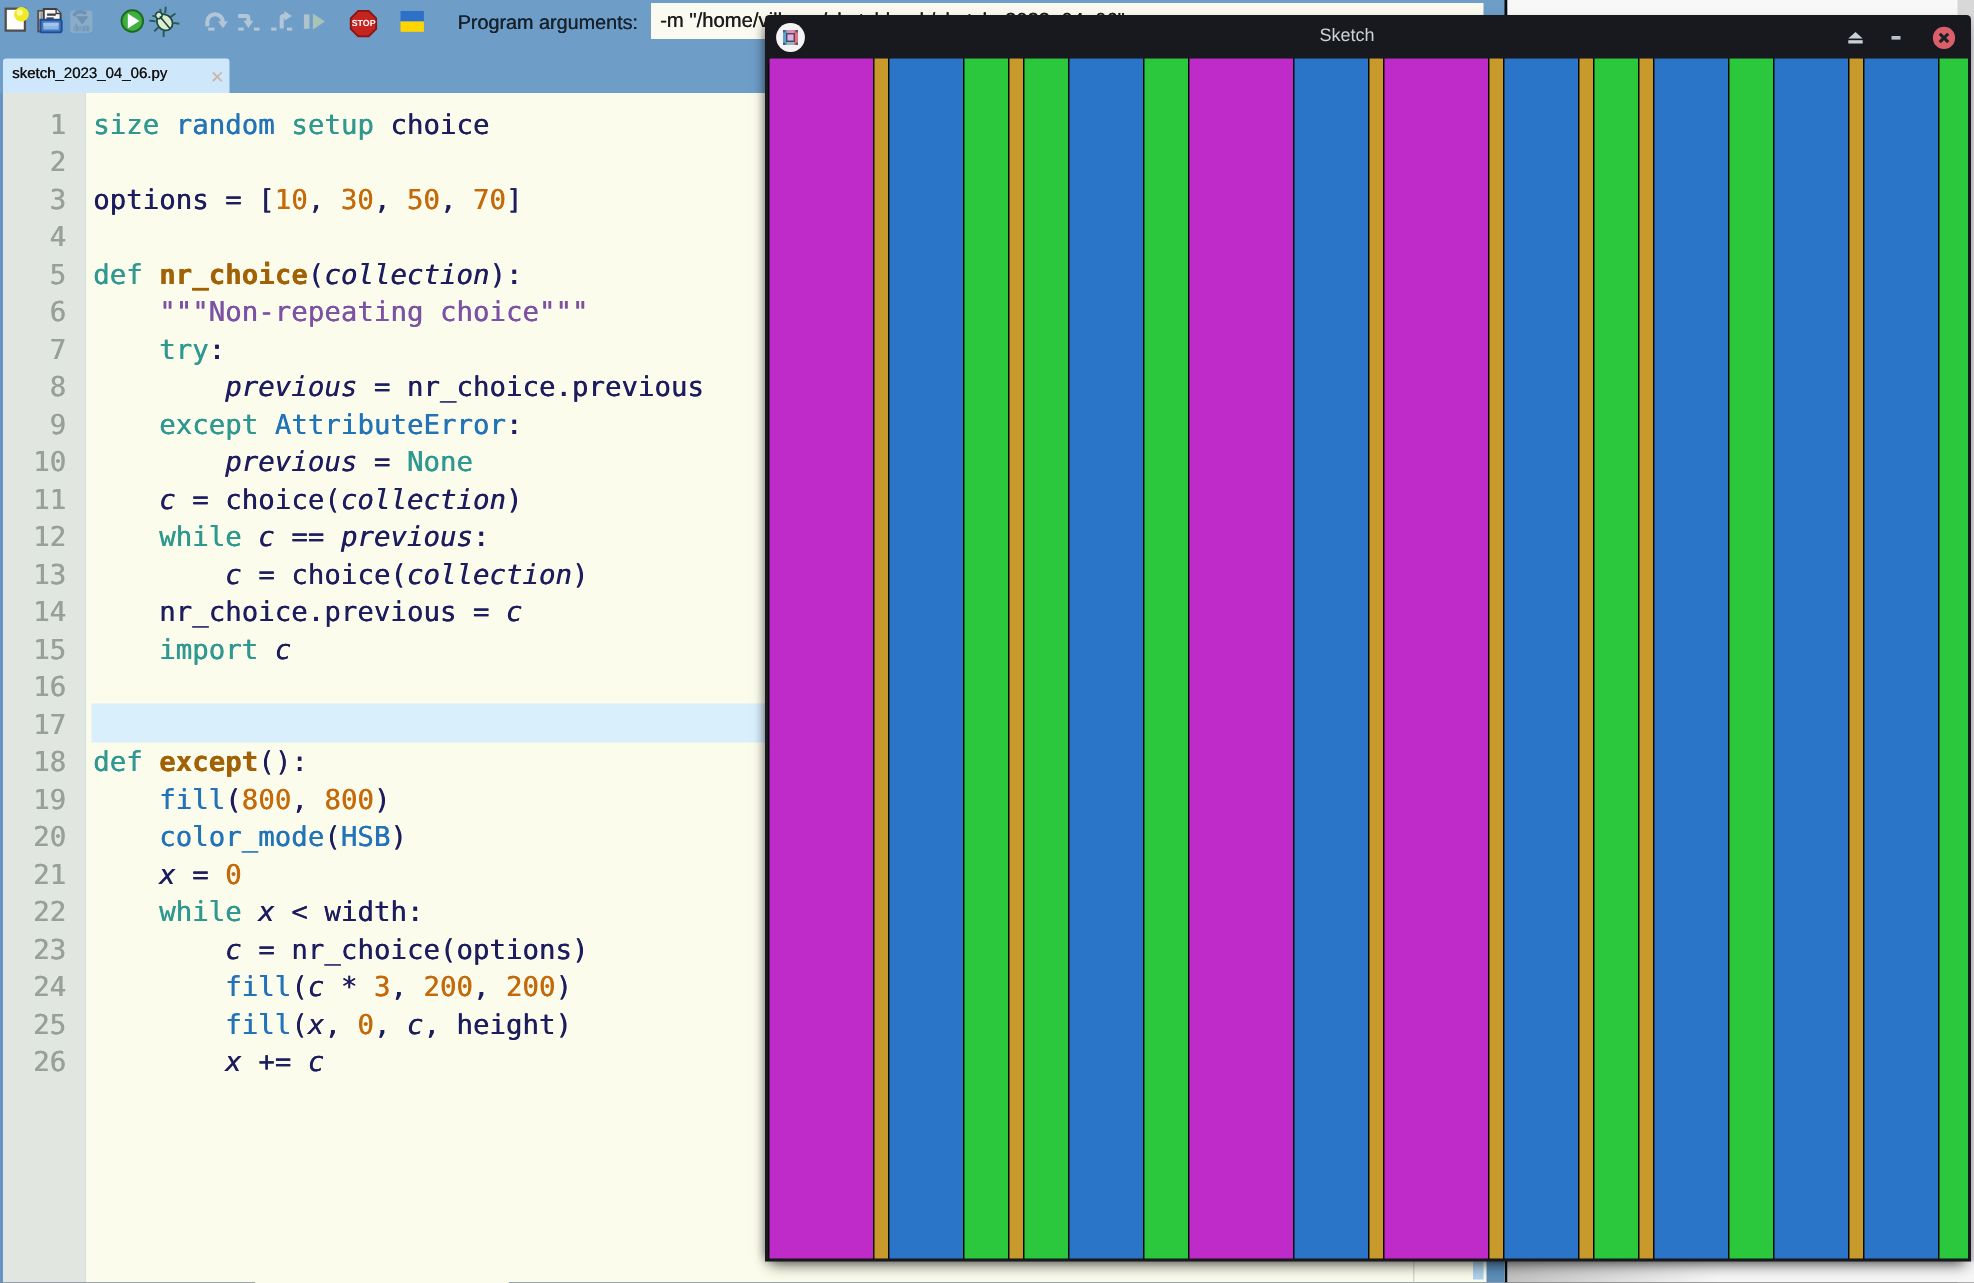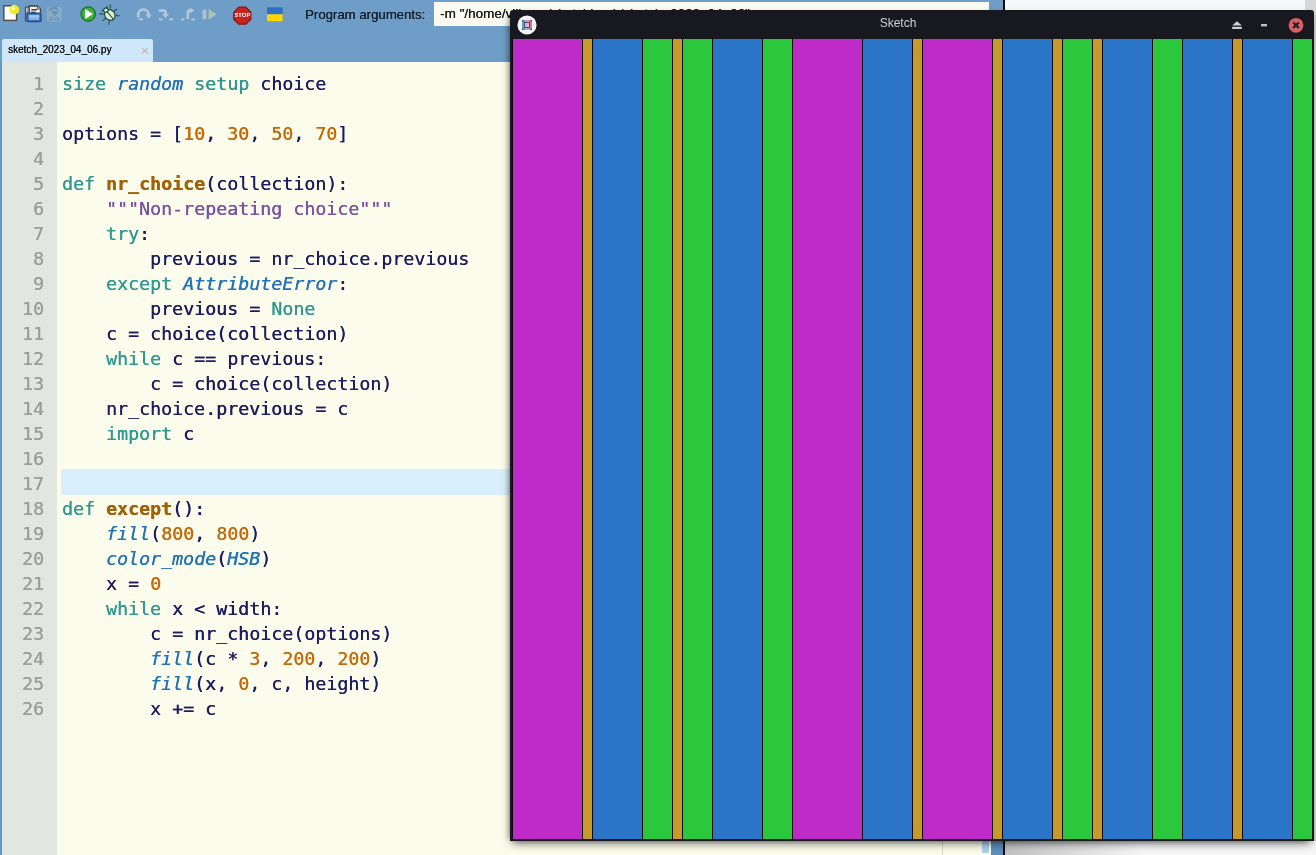--- a/index.html
+++ b/index.html
@@ -20,23 +20,23 @@
   #leftstrip{left:0;top:62px;width:2px;height:793px;background:#6495c4;}
   #codearea{left:57px;top:62px;width:946px;height:793px;background:#fcfcec;}
   #guideline{left:942px;top:62px;width:1px;height:793px;background:#d9d9cb;}
   #hlline{left:61px;top:469px;width:928px;height:26px;background:#d9effc;}
   #sbthumb{left:991px;top:62px;width:12px;height:793px;background:#5d8fba;}
   #sblite{left:982px;top:841px;width:7px;height:12px;background:#aed2ec;}
   pre.code{margin:0;font-family:monospace;font-size:18.3px;line-height:25px;white-space:pre;text-shadow:0.3px 0 0 currentColor;}
   #lnums{left:0;top:71px;width:44px;text-align:right;color:#98a09c;}
   #codetext{left:62px;top:71px;color:#1c1c5e;}
   .k{color:#2f9890;}   
-  .b{color:#2273b8;font-style:italic;}   
+  .b{color:#2273b8;}   
   .f{color:#a16207;font-weight:bold;} 
-  .i{color:#1c1c5e;} 
+  .i{font-style:italic;color:#1c1c5e;} 
   .n{color:#c46a0a;}   
   .s{color:#7c52a4;}   
   
   #behindtop{left:1005px;top:0;width:311px;height:10px;background:#f8f8f8;}
   #behindright{left:1305px;top:0;width:11px;height:855px;background:#d8d8d8;}
   #behindbot{left:1005px;top:841px;width:311px;height:14px;background:linear-gradient(to right,#c2c2c2,#f7f7f7 140px);}
   
   #sketch{left:510px;top:10px;width:804px;height:831px;background:#17191e;border-radius:3px 3px 0 0;
           box-shadow:0 5px 9px -3px rgba(0,0,0,0.55), -4px 2px 7px -4px rgba(0,0,0,0.5);}
   #stitletext{left:388px;top:5.5px;transform:translateX(-50%);font-size:12px;color:#ccd2d6;}

